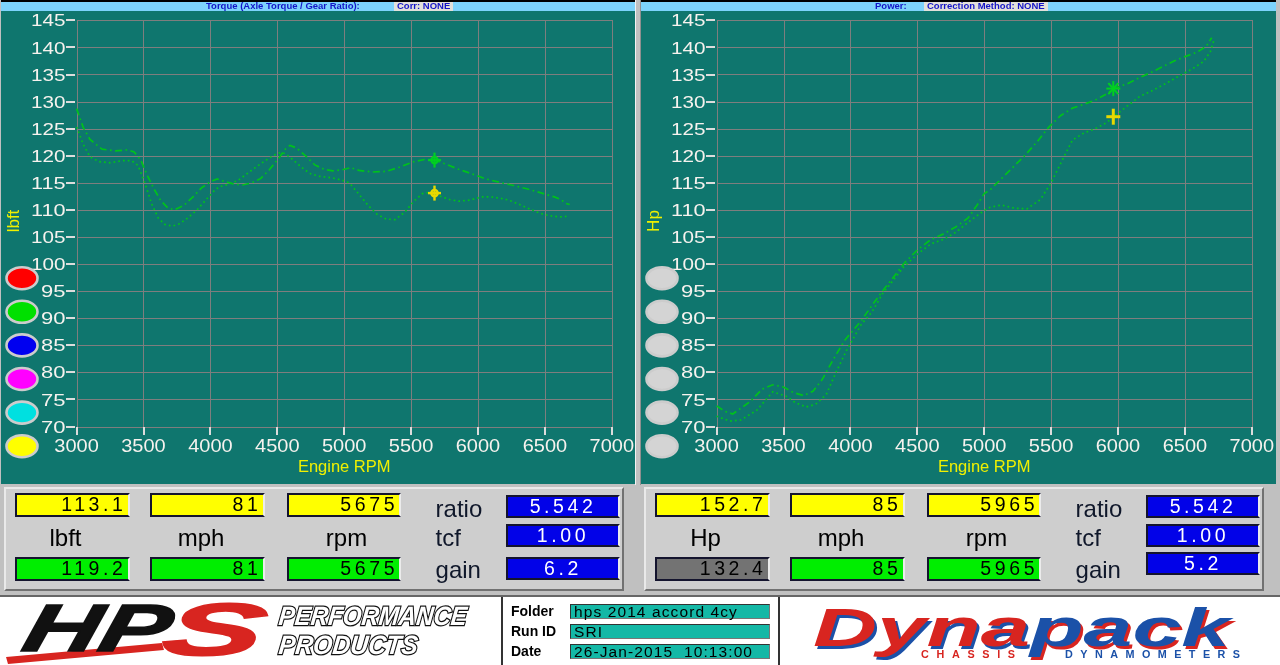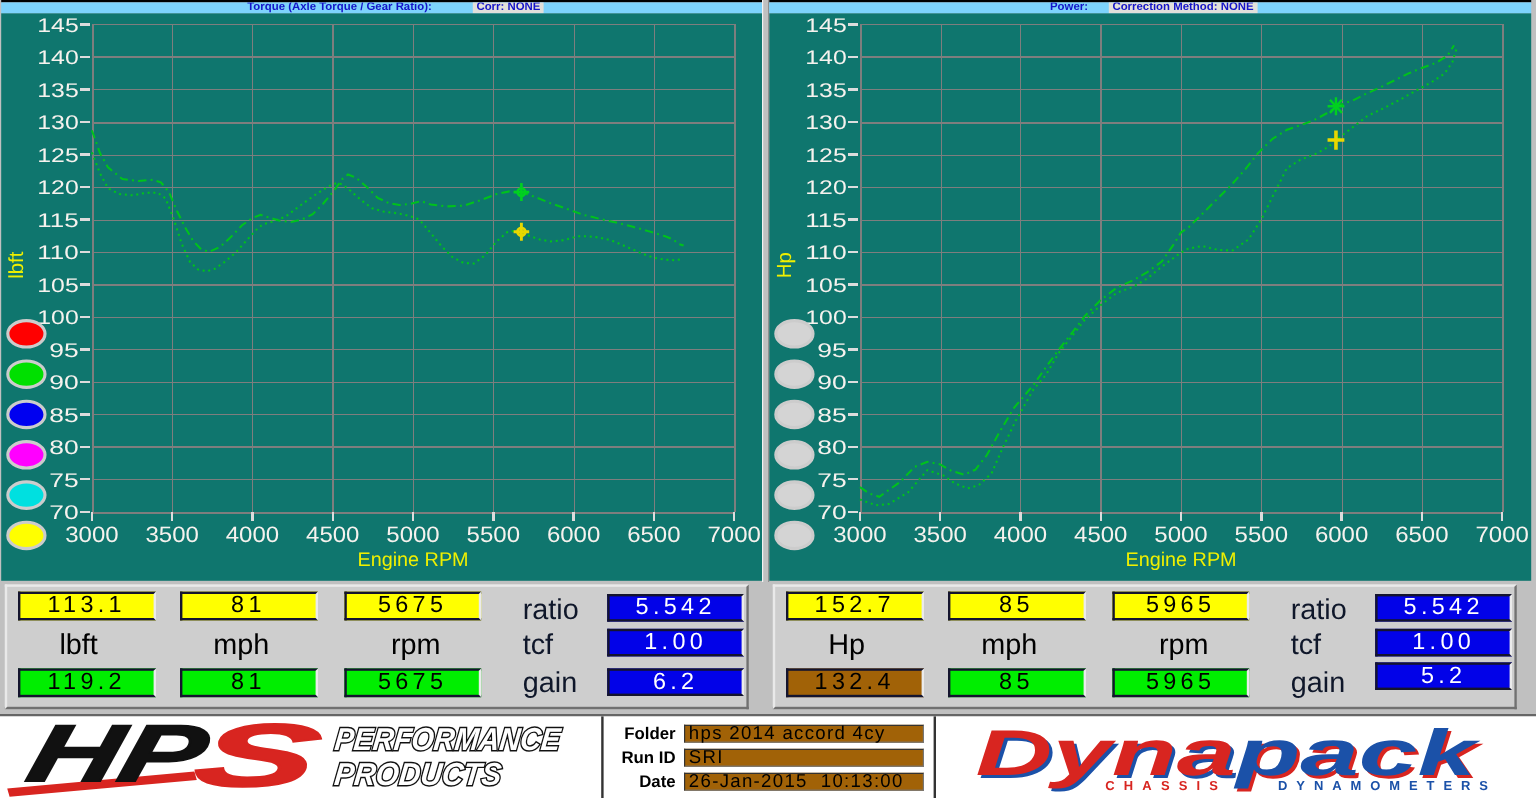--- a/index.html
+++ b/index.html
@@ -1,26 +1,26 @@
 <!DOCTYPE html>
 <html><head><meta charset="utf-8"><style>
 *{margin:0;padding:0;box-sizing:border-box}
 body{width:1280px;height:665px;background:#c0c0c0;font-family:"Liberation Sans",sans-serif;position:relative;overflow:hidden}
 .abs{position:absolute}
 .titlebar{position:absolute;top:2px;height:9px;background:#7dd3fc;overflow:hidden}
 .titletx{position:absolute;top:-2px;font-size:9.5px;font-weight:bold;color:#1414c8;white-space:nowrap}
 .hl{background:#e2e0da;padding:0 3px}
 .plot{position:absolute;top:11px;height:473px;background:#0f766e}
 .dpanel{position:absolute;top:487px;height:104px;background:#cecece;border-top:2px solid #e9e9e9;border-left:2px solid #e9e9e9;border-bottom:2px solid #717171;border-right:2px solid #717171}
-.vbox{position:absolute;height:24.5px;border:2.5px solid #14142e;border-right:2px solid #ebebeb;font-size:19.5px;letter-spacing:3.6px;text-align:center;padding:0 1px;line-height:19.5px;color:#000}
+.vbox{position:absolute;height:24.5px;border:2.5px solid #14142e;border-right:2px solid #ebebeb;font-size:19.5px;letter-spacing:3.6px;text-align:right;padding:0 1px;line-height:19.5px;color:#000}
 .bluebox{position:absolute;height:23.4px;background:#0202e8;border:2px solid #14142e;border-right:2px solid #ebebeb;font-size:19.5px;letter-spacing:3.6px;text-align:center;padding:0 0px;line-height:19.5px;color:#fff}
 .collab{position:absolute;font-size:24px;color:#000;text-align:center;width:120px}
 .rowlab{position:absolute;font-size:24px;color:#0f172a}
-.flab{position:absolute;font-size:14px;font-weight:bold;color:#000;text-align:right;width:52px}
-.fbox{position:absolute;height:15px;background:#a16207;border:1px solid #777;border-top:1.5px solid #333;border-left:1.5px solid #333;font-size:15.5px;letter-spacing:1.1px;color:#000;padding:0 3px;line-height:13px}
+.flab{position:absolute;font-size:14px;font-weight:bold;color:#000;width:52px}
+.fbox{position:absolute;height:15px;background:#14b8a6;border:1px solid #777;border-top:1.5px solid #333;border-left:1.5px solid #333;font-size:15.5px;letter-spacing:1.1px;color:#000;padding:0 3px;line-height:13px}
 </style></head><body>
 
 <div class="abs" style="left:1px;top:0;width:633.6px;height:2px;background:#000"></div>
 <div class="abs" style="left:641px;top:0;width:635px;height:2px;background:#000"></div>
 <div class="plot" style="left:1px;width:633.6px">
     <svg width="634" height="473" viewBox="0 0 634 473" style="position:absolute;left:0;top:0">
       <g stroke="#7e7e7e" stroke-width="1" shape-rendering="crispEdges">
         <line x1="76.5" y1="9.3" x2="76.5" y2="415.5"></line>
         <line x1="142.5" y1="9.3" x2="142.5" y2="415.5"></line>
         <line x1="209.5" y1="9.3" x2="209.5" y2="415.5"></line>
@@ -258,21 +258,21 @@
 <div class="bluebox" style="left:506.3px;top:494.7px;width:113.5px">5.542</div>
 <div class="bluebox" style="left:506.3px;top:523.8px;width:113.5px">1.00</div>
 <div class="bluebox" style="left:506.3px;top:556.6px;width:113.5px">6.2</div>
 <div class="dpanel" style="left:644px;width:620px"></div>
 <div class="vbox" style="left:655px;top:492.5px;width:114.5px;background:#ffff00">152.7</div>
 <div class="vbox" style="left:789.5px;top:492.5px;width:115px;background:#ffff00">85</div>
 <div class="vbox" style="left:926.6px;top:492.5px;width:114.5px;background:#ffff00">5965</div>
 <div class="collab" style="left:645.5px;top:524.2px">Hp</div>
 <div class="collab" style="left:781px;top:524.2px">mph</div>
 <div class="collab" style="left:926.5px;top:524.2px">rpm</div>
-<div class="vbox" style="left:655px;top:556.5px;width:114.5px;background:#a16207">132.4</div>
+<div class="vbox" style="left:655px;top:556.5px;width:114.5px;background:#737373">132.4</div>
 <div class="vbox" style="left:789.5px;top:556.5px;width:115px;background:#00ee00">85</div>
 <div class="vbox" style="left:926.6px;top:556.5px;width:114.5px;background:#00ee00">5965</div>
 <div class="rowlab" style="left:1075.6px;top:494.8px">ratio</div>
 <div class="rowlab" style="left:1075.6px;top:524.3px">tcf</div>
 <div class="rowlab" style="left:1075.6px;top:555.8px">gain</div>
 <div class="bluebox" style="left:1146.3px;top:494.7px;width:113.5px">5.542</div>
 <div class="bluebox" style="left:1146.3px;top:523.8px;width:113.5px">1.00</div>
 <div class="bluebox" style="left:1146.3px;top:552px;width:113.5px">5.2</div>
 <div class="abs" style="left:0;top:595px;width:1280px;height:2px;background:#666"></div>
 <div class="abs" style="left:0;top:597px;width:1280px;height:68px;background:#fff"></div>

